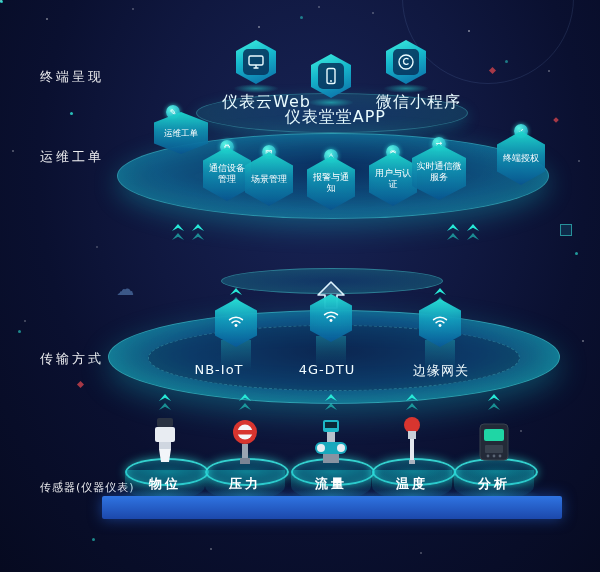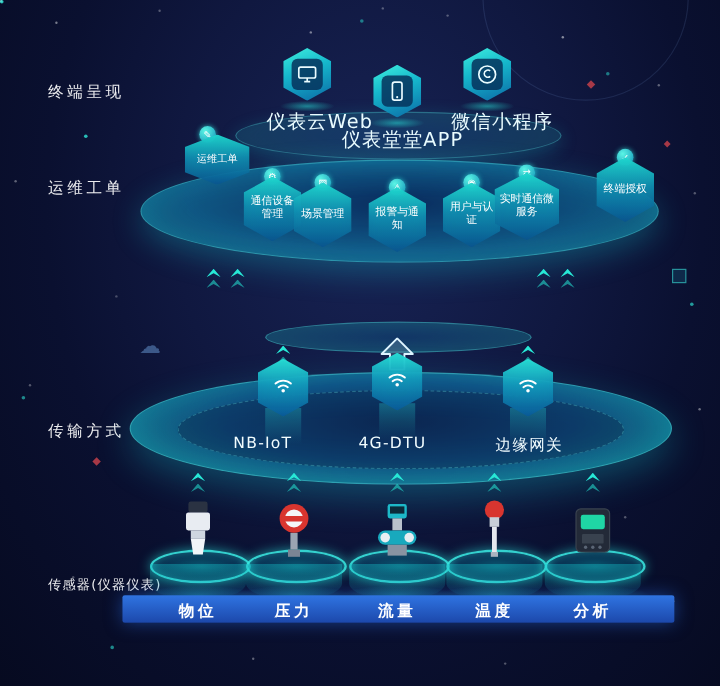--- a/index.html
+++ b/index.html
@@ -103,21 +103,21 @@
   .ped-body{position:absolute;width:80px;height:30px;
     background:linear-gradient(180deg,rgba(20,190,200,.4),rgba(10,60,110,0));
     border-radius:0 0 40px 40px / 0 0 14px 14px;}
   .ped-glow{position:absolute;width:96px;height:16px;border-radius:50%;
     background:radial-gradient(ellipse,rgba(40,230,220,.35),transparent 70%);}
   .device{position:absolute;width:44px;height:50px;z-index:3;}
   
   .bar{position:absolute;left:102px;top:496px;width:460px;height:23px;
     background:linear-gradient(180deg,#2f74e2 0%,#1c48ab 100%);
     box-shadow:0 0 14px rgba(40,110,230,.5);border-radius:2px;}
-  .bar-label{position:absolute;top:500px;width:70px;text-align:center;font-size:13px;font-weight:bold;letter-spacing:3px;color:#fff;z-index:4;}
+  .bar-label{position:absolute;top:475px;width:70px;text-align:center;font-size:13px;font-weight:bold;letter-spacing:3px;color:#fff;z-index:4;}
 </style>
 </head>
 <body>
 
 <div class="stage">
 
   <div class="starfield"></div>
   <div class="tealdots"></div>
   <div class="deco-ring"></div>
   <div class="deco-square"></div>

